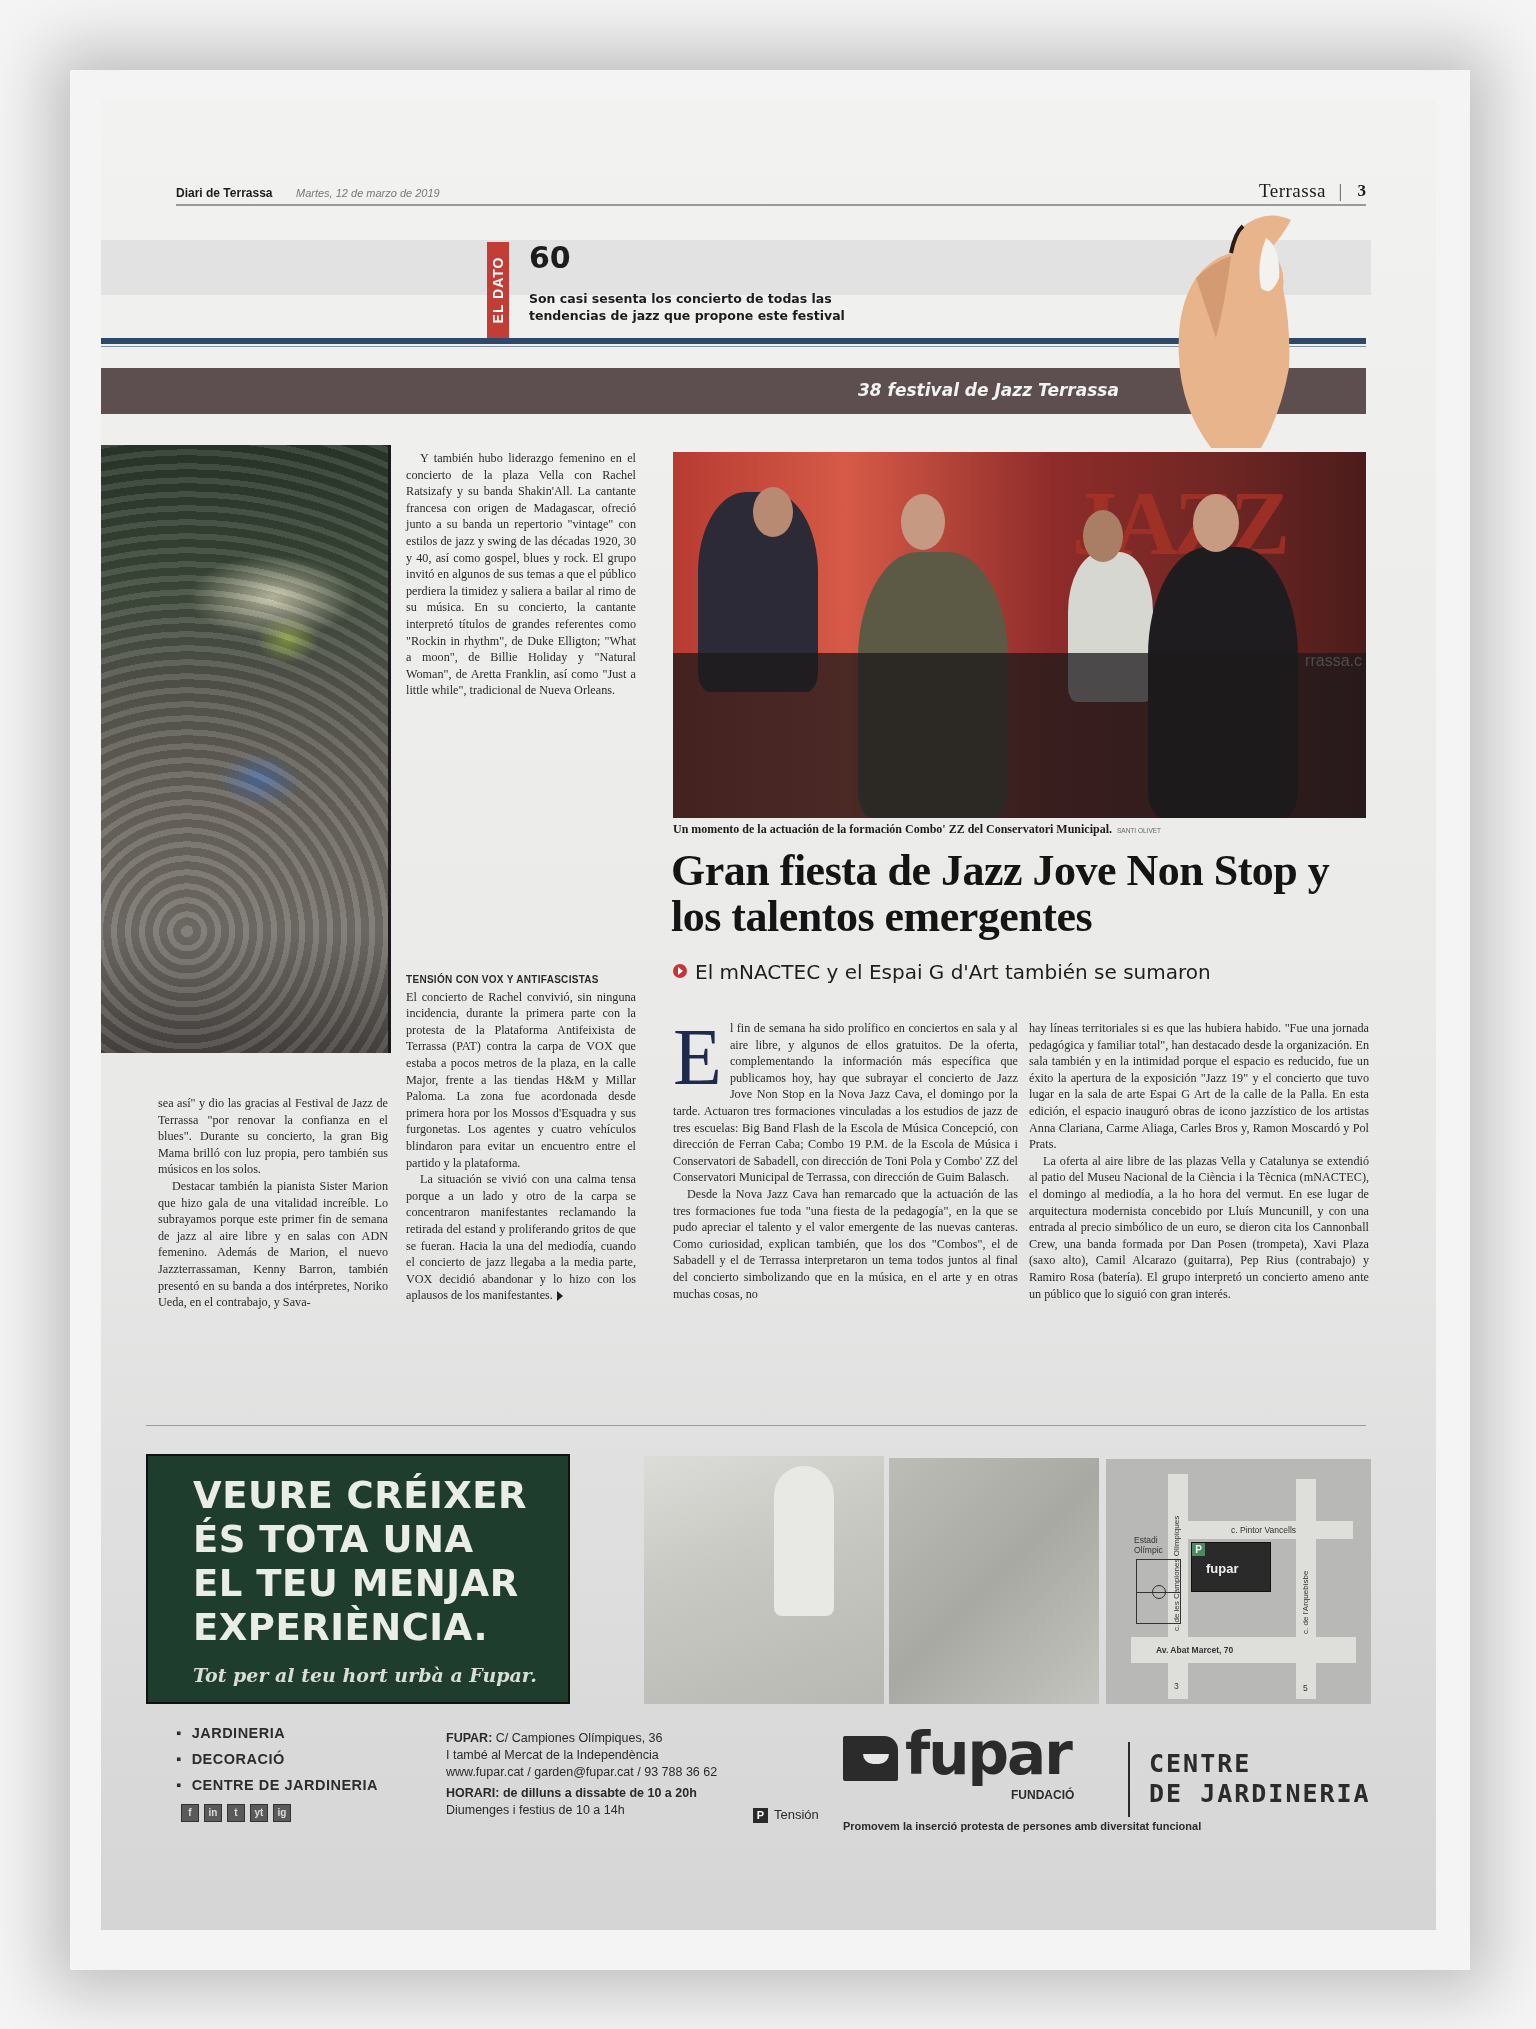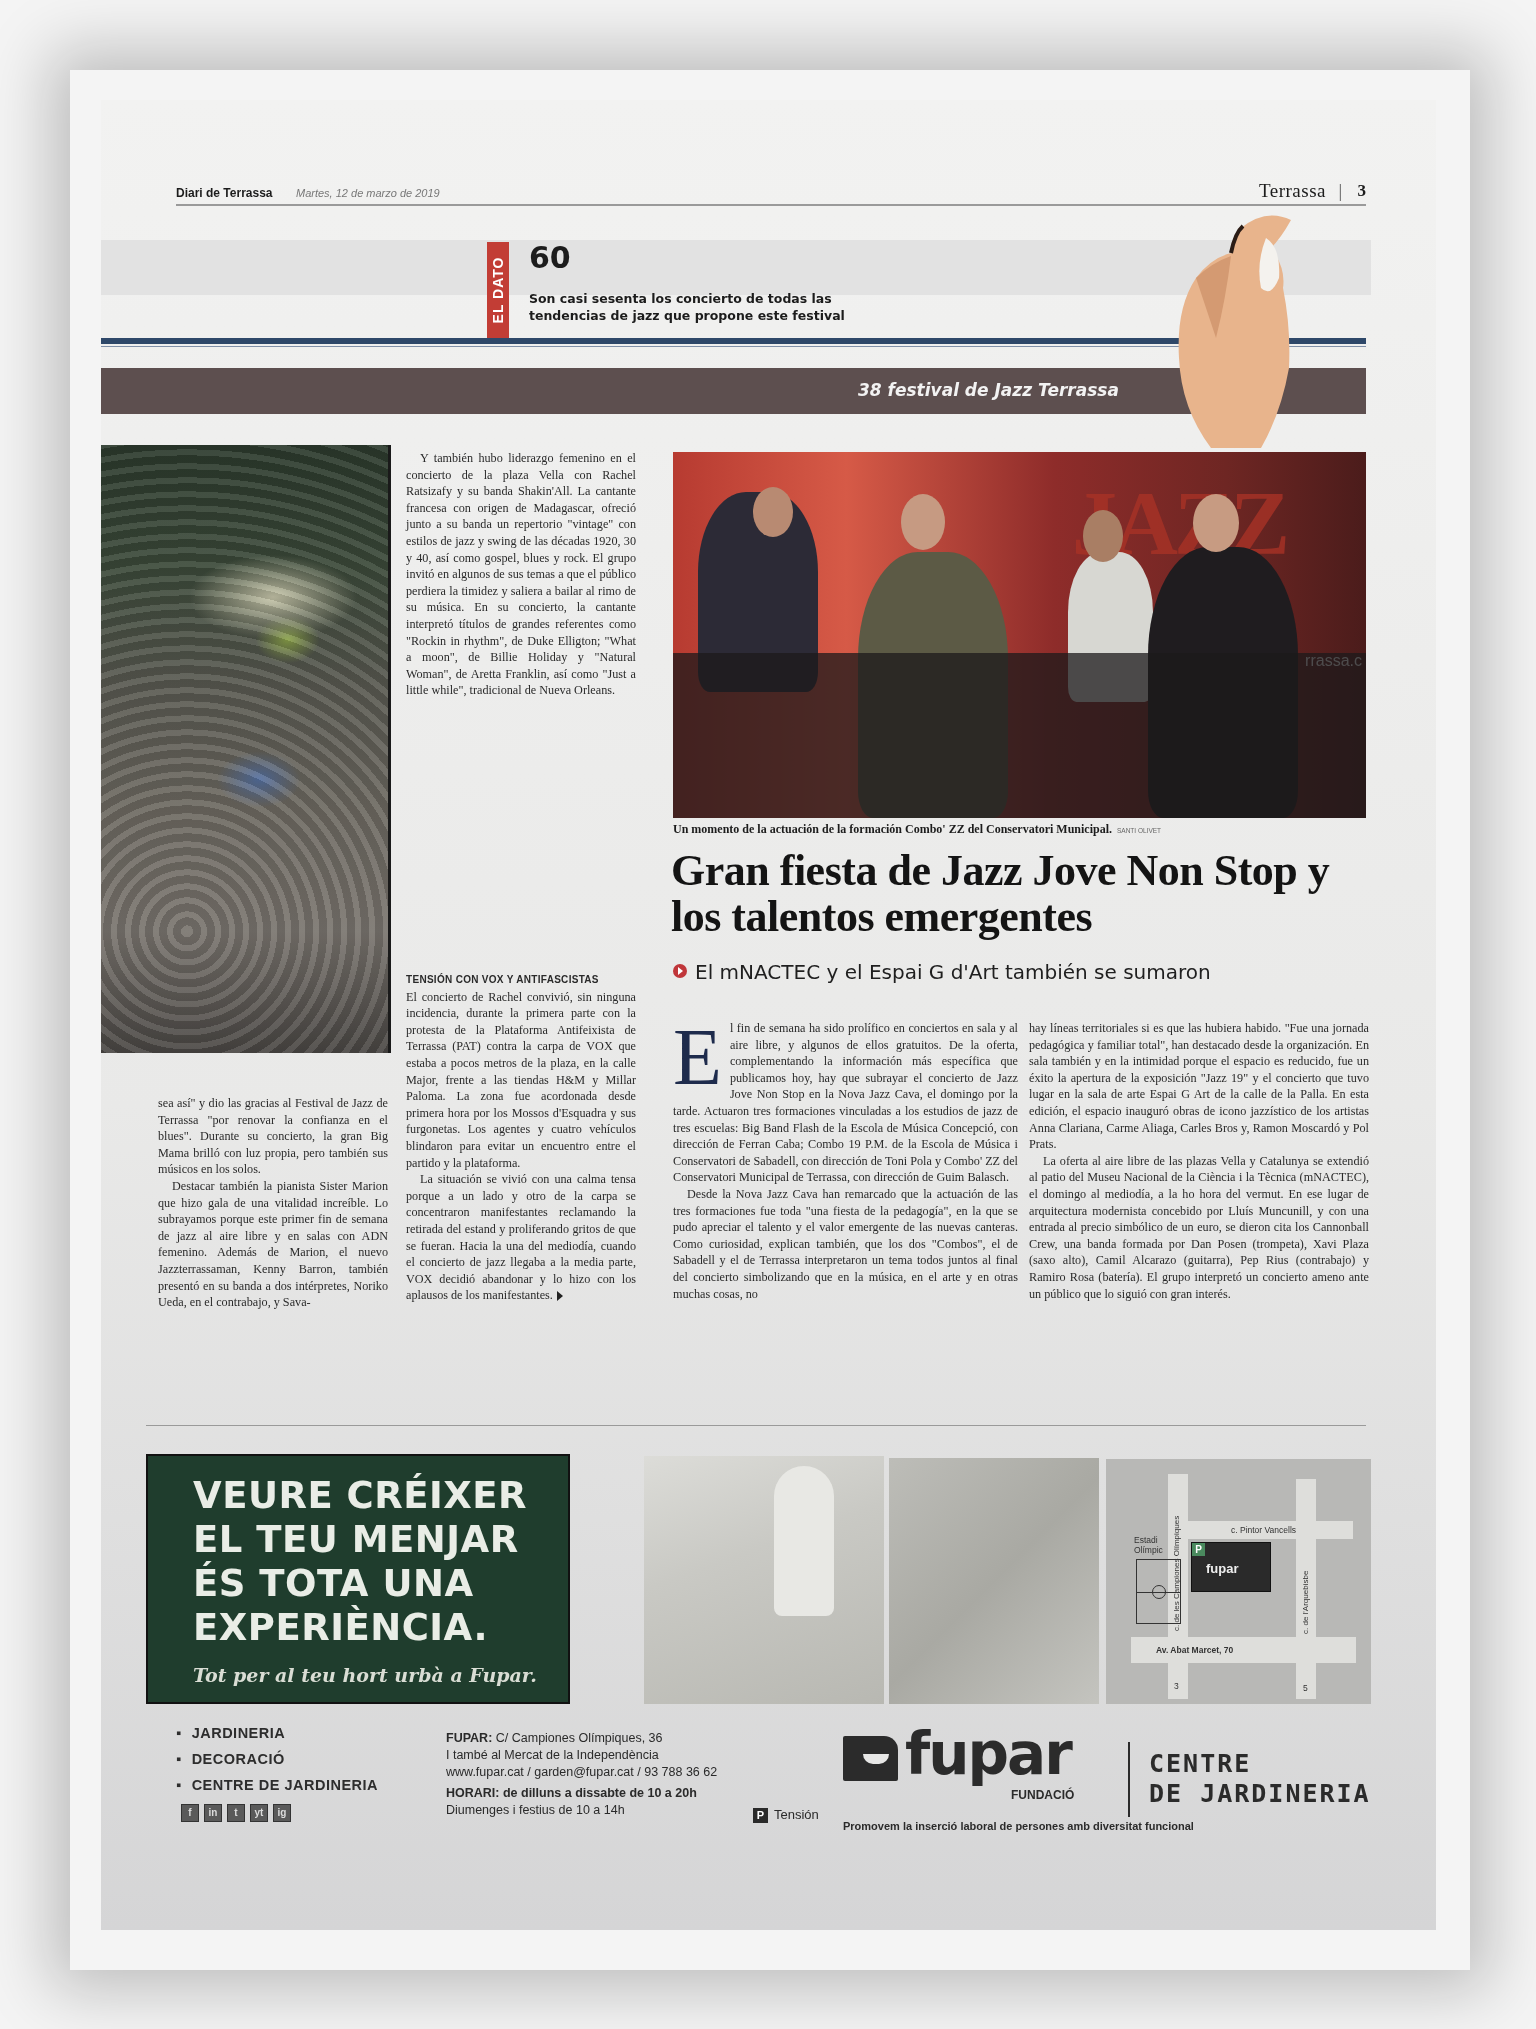--- a/index.html
+++ b/index.html
@@ -209,22 +209,22 @@
     <p class="noindent">hay líneas territoriales si es que las hubiera habido. "Fue una jornada pedagógica y familiar total", han destacado desde la organización. En sala también y en la intimidad porque el espacio es reducido, fue un éxito la apertura de la exposición "Jazz 19" y el concierto que tuvo lugar en la sala de arte Espai G Art de la calle de la Palla. En esta edición, el espacio inauguró obras de icono jazzístico de los artistas Anna Clariana, Carme Aliaga, Carles Bros y, Ramon Moscardó y Pol Prats.</p>
     <p>La oferta al aire libre de las plazas Vella y Catalunya se extendió al patio del Museu Nacional de la Ciència i la Tècnica (mNACTEC), el domingo al mediodía, a la ho hora del vermut. En ese lugar de arquitectura modernista concebido por Lluís Muncunill, y con una entrada al precio simbólico de un euro, se dieron cita los Cannonball Crew, una banda formada por Dan Posen (trompeta), Xavi Plaza (saxo alto), Camil Alcarazo (guitarra), Pep Rius (contrabajo) y Ramiro Rosa (batería). El grupo interpretó un concierto ameno ante un público que lo siguió con gran interés.</p>
   </div>
 
   <div class="bottom-rule"></div>
 
   <div class="ad">
     <div class="ad-green">
       <div class="slogan">
         <div>VEURE CRÉIXER</div>
+        <div>ÉS TOTA UNA</div>
         <div>EL TEU MENJAR</div>
-        <div>ÉS TOTA UNA</div>
         <div>EXPERIÈNCIA.</div>
       </div>
       <div class="tag">Tot per al teu hort urbà a Fupar.</div>
     </div>
     <div class="ad-photo1"></div>
     <div class="ad-photo2"></div>
 
     <div class="ad-map">
       <div class="map-road" style="left:62px;top:15px;width:20px;height:225px;"></div>
       <div class="map-road" style="left:190px;top:20px;width:20px;height:220px;"></div>
@@ -270,16 +270,16 @@
       <div class="fupar-logo">
         <span class="mark"></span>
         <span class="word">fupar</span>
         <span class="fund">FUNDACIÓ</span>
       </div>
       <div class="ad-divider"></div>
       <div class="ad-centre">
         <div>CENTRE</div>
         <div>DE JARDINERIA</div>
       </div>
-      <div class="ad-promo">Promovem la inserció laboral de persones amb diversitat funcional</div>
+      <div class="ad-promo">Promovem la inserció protesta de persones amb diversitat funcional</div>
     </div>
   </div>
 </div>
 
 </body></html>

